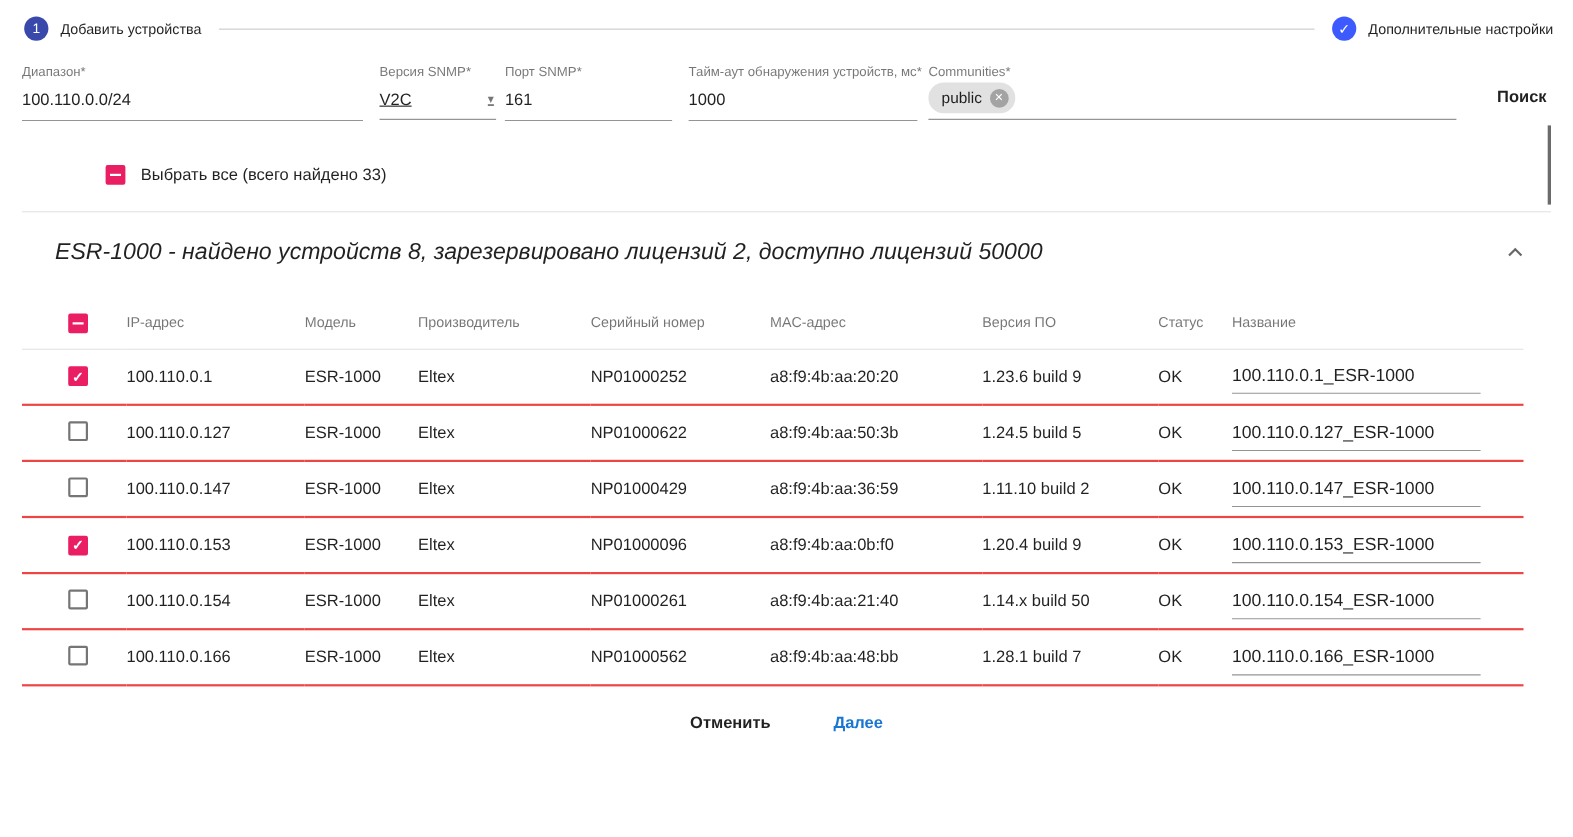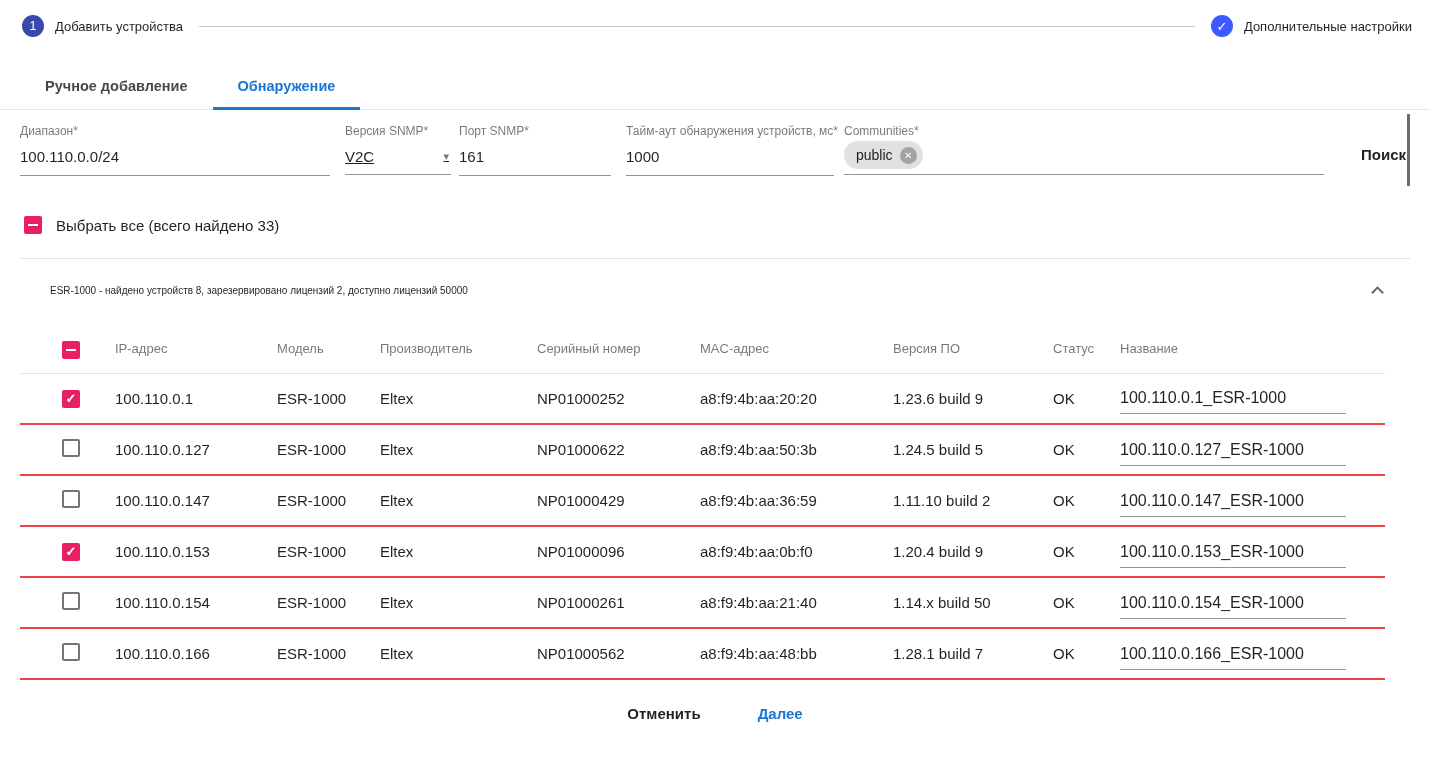--- a/index.html
+++ b/index.html
@@ -74,26 +74,26 @@
     width: 18px; height: 18px; border: 2px solid rgba(0,0,0,0.54); border-radius: 2px;
     display: inline-flex; align-items: center; justify-content: center;
     cursor: pointer; flex: none; background: #fff;
   }
   .checkbox.checked { background: var(--accent-pink, #e91e63); border-color: var(--accent-pink, #e91e63); }
   .checkbox.checked::after { content: "✓"; color: #fff; font-size: 13px; font-weight: bold; line-height: 1; }
   .checkbox.indeterminate { background: var(--accent-pink, #e91e63); border-color: var(--accent-pink, #e91e63); }
   .checkbox.indeterminate::after { content: ""; width: 10px; height: 2px; background: #fff; }
 
   
-  .select-all-row { margin-top: 40px; padding-left: 24px; display: flex; align-items: center; gap: 14px; font-size: 15px; }
+  .select-all-row { margin-top: 40px; padding-left: 76px; display: flex; align-items: center; gap: 14px; font-size: 15px; margin-left: 20px; }
 
   
   .panel { margin: 24px 20px 0; border-top: 1px solid #e3e3e3; }
   .panel-header { display: flex; align-items: center; justify-content: space-between; padding: 24px 28px 14px 30px; cursor: pointer; }
-  .panel-title { font-size: 10px; }
+  .panel-title { font-size: 21px; font-style: italic; }
   .chevron-up {
     width: 9px; height: 9px; border-left: 2px solid rgba(0,0,0,0.6); border-top: 2px solid rgba(0,0,0,0.6);
     transform: rotate(45deg); margin-top: 5px; cursor: pointer; flex: none;
   }
   .device-table { width: calc(100% - 25px); margin-top: 14px; border-collapse: collapse; table-layout: fixed; }
   .device-table th:nth-child(1) { width: 95px; }
   .device-table th:nth-child(2) { width: 162px; }
   .device-table th:nth-child(3) { width: 103px; }
   .device-table th:nth-child(4) { width: 157px; }
   .device-table th:nth-child(5) { width: 163px; }
@@ -137,24 +137,20 @@
       <span class="step-circle c1">1</span>
       <span class="step-label">Добавить устройства</span>
     </div>
     <div class="step-connector"></div>
     <div class="step">
       <span class="step-circle c2">✓</span>
       <span class="step-label">Дополнительные настройки</span>
     </div>
   </div>
 
-  <div class="tabbar">
-    <div class="tab">Ручное добавление</div>
-    <div class="tab active">Обнаружение</div>
-  </div>
 
   <div class="form-row">
     <div class="field f-range">
       <label class="field-label">Диапазон*</label>
       <input class="field-input" value="100.110.0.0/24" style="">
     </div>
     <div class="field f-version">
       <label class="field-label">Версия SNMP*</label>
       <div class="select-value">
         <span>V2C</span>

